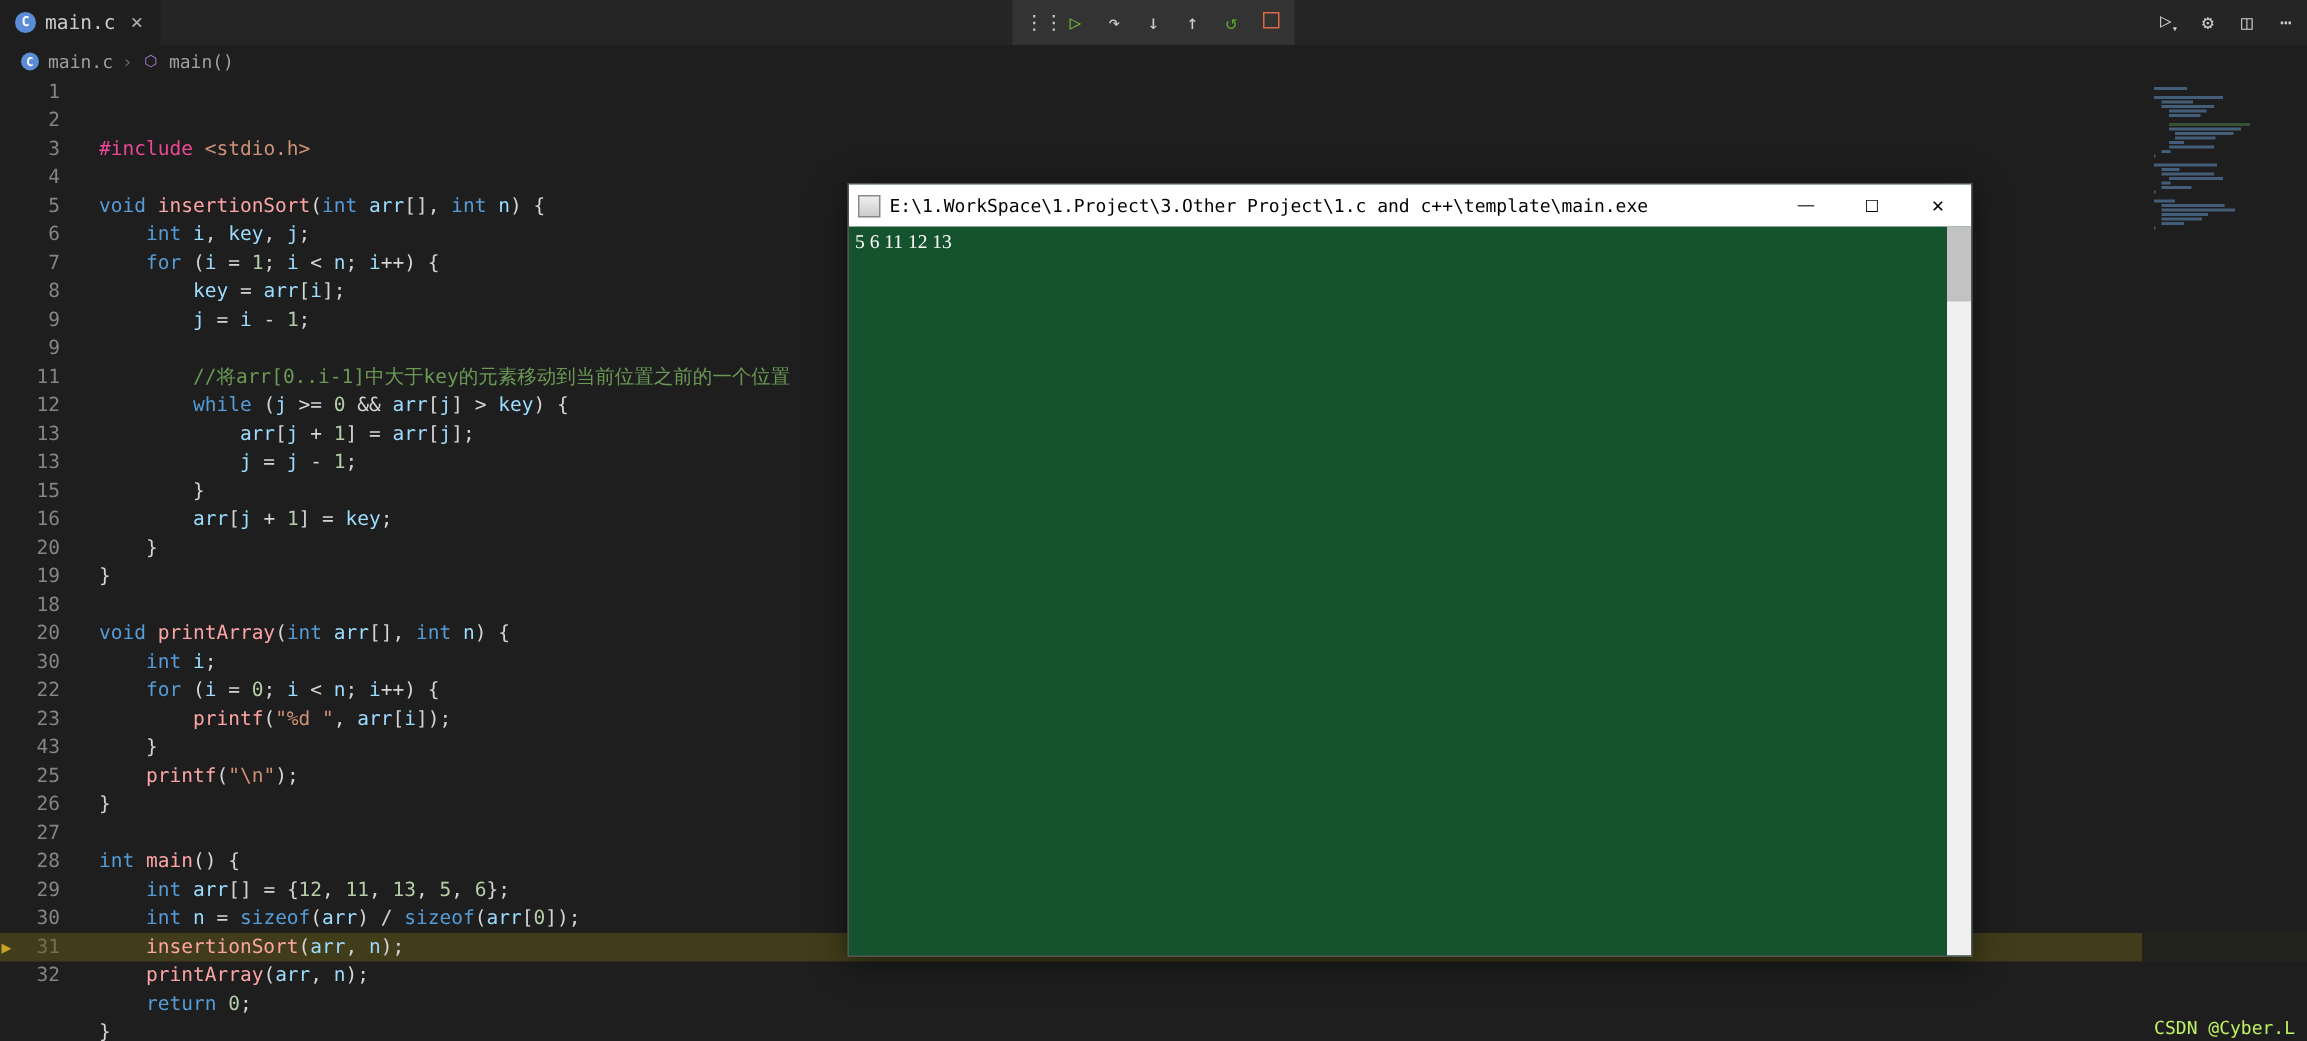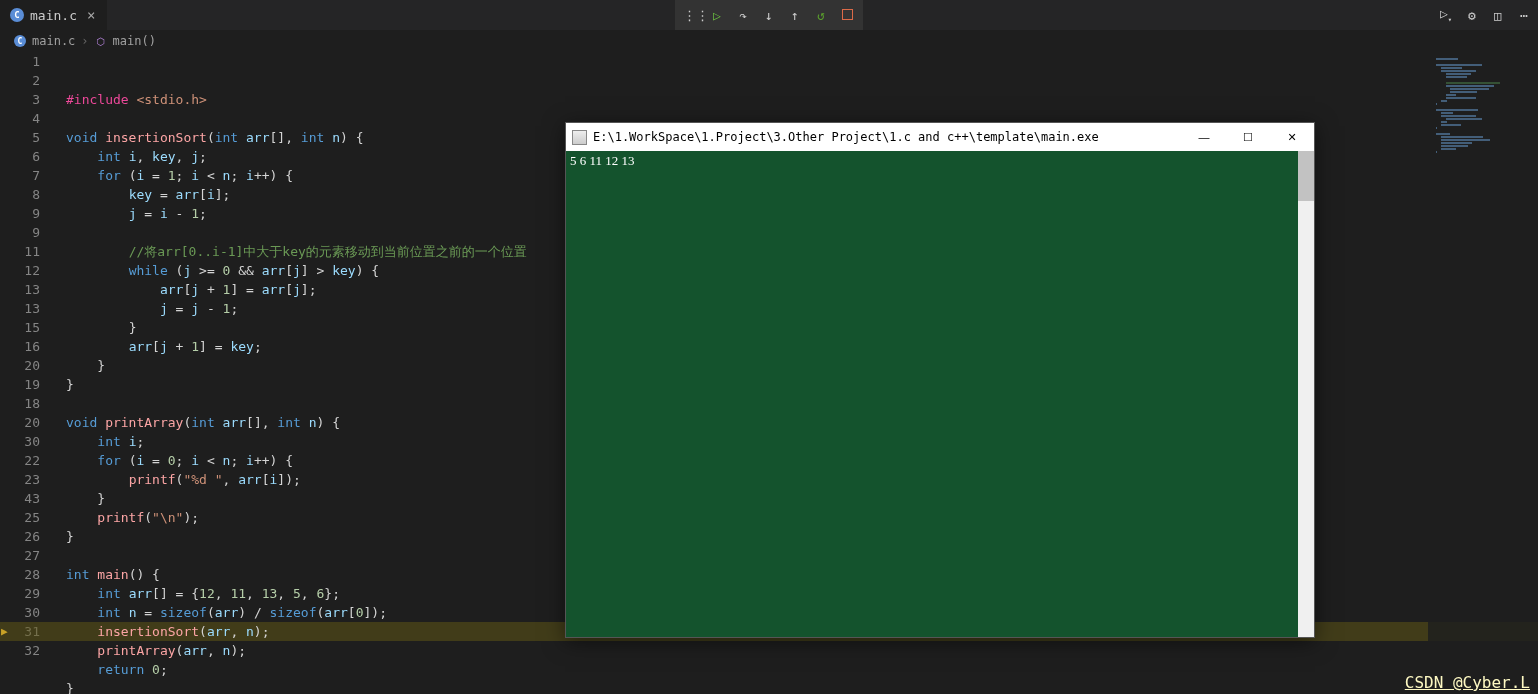--- a/index.html
+++ b/index.html
@@ -164,24 +164,23 @@
 }
 .console-scrollbar .thumb {
   position: absolute; top: 0; left: 0;
   width: 16px;
   height: 50px;
   background: #c2c2c2;
 }
 .watermark {
   position: absolute;
   right: 8px; bottom: 2px;
-  color: #fef9c3;
-  font-size: 16px;
+  color: #bef264;
+  font-size: 12px;
   z-index: 20;
-  text-decoration: underline;
 }
 </style>
 </head>
 <body>
 
 <div class="tab-bar">
   <div class="tab">
     <span class="c-icon">C</span>
     <span>main.c</span>
     <span class="close">×</span>

